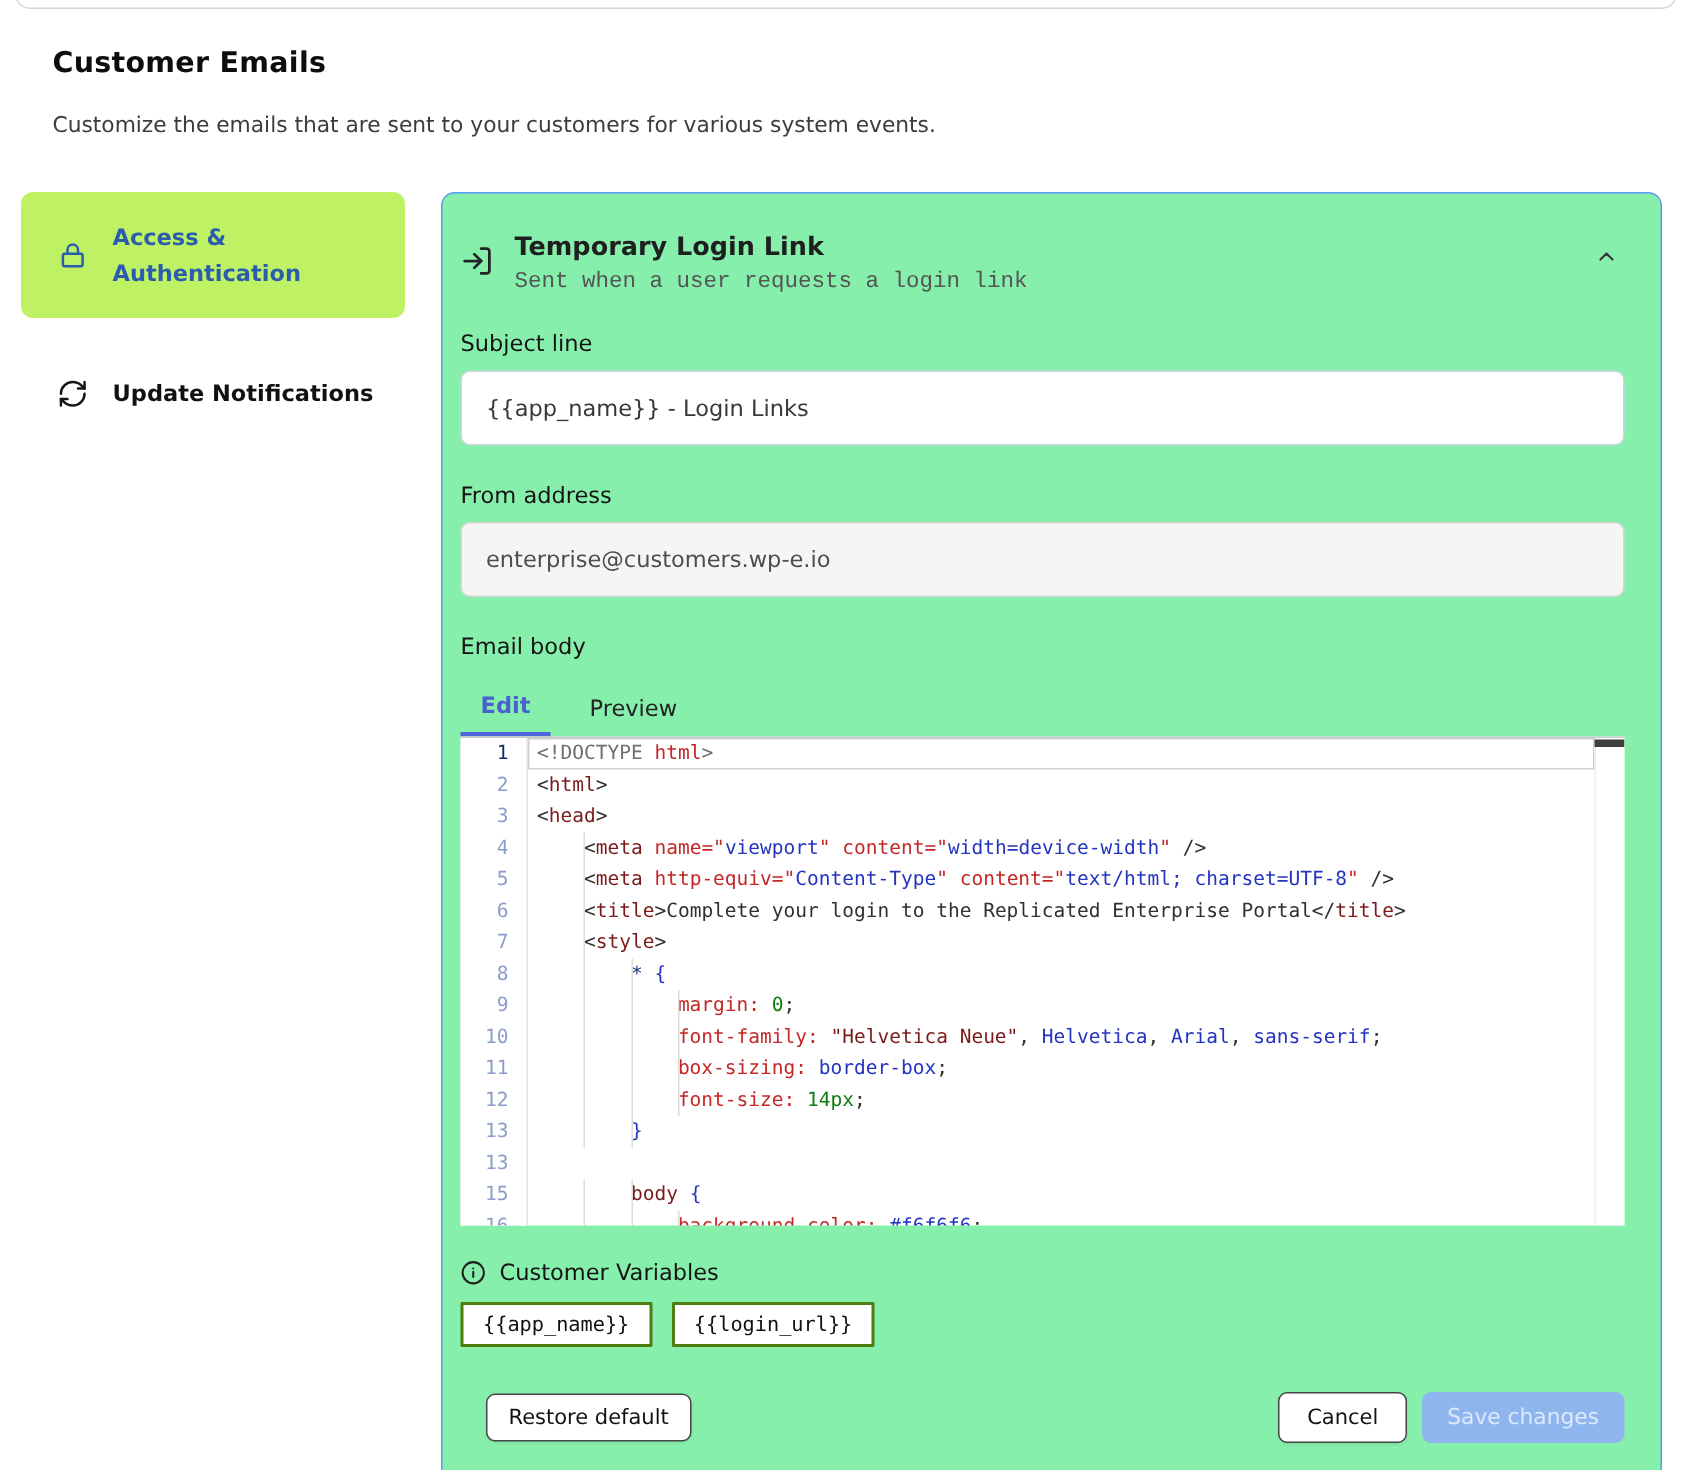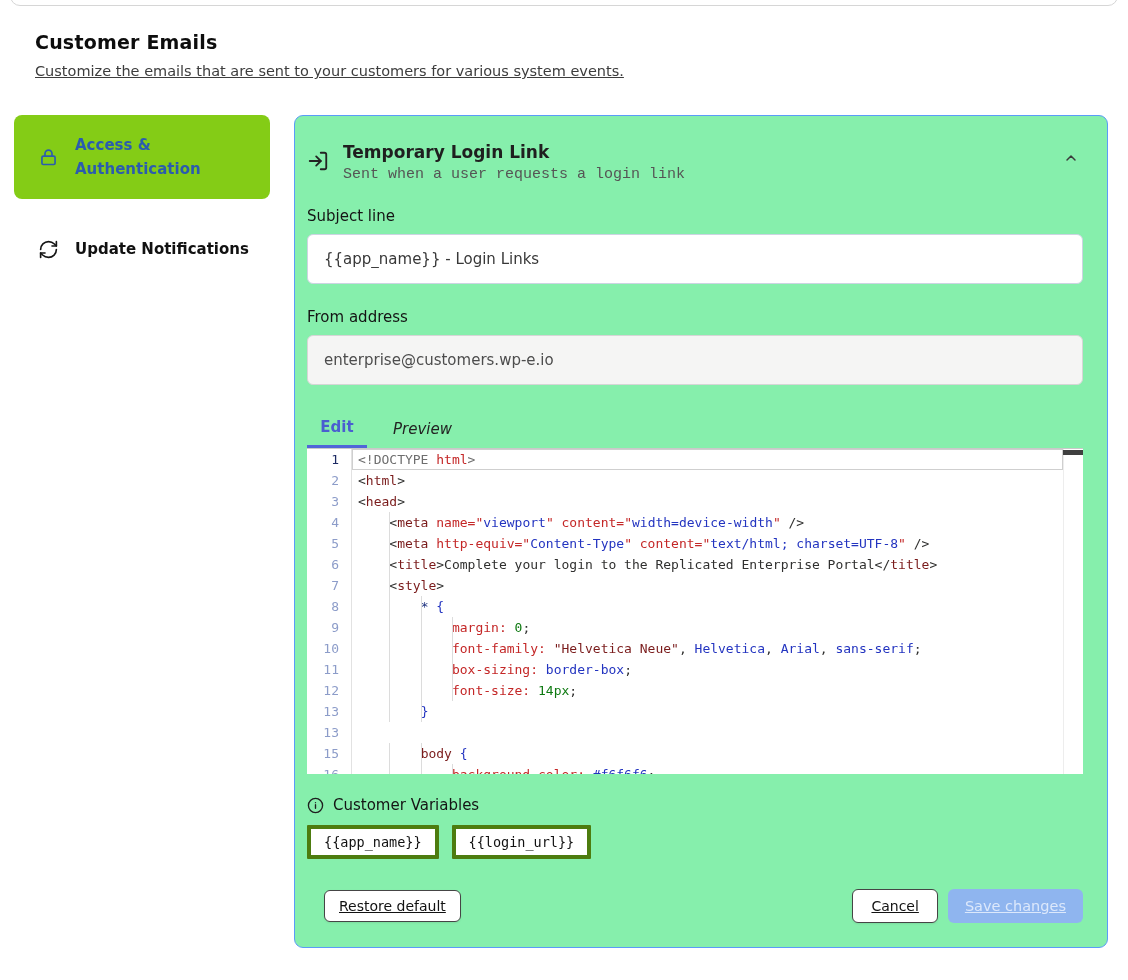--- a/index.html
+++ b/index.html
@@ -8,29 +8,29 @@
     width:1128px; height:980px; position:relative; overflow:hidden;
     font-family:"DejaVu Sans","Liberation Sans",sans-serif; color:#1a1a1a;
   }
   
   .top-card-edge{
     position:absolute; top:-14px; left:10px; right:10px; height:20px;
     background:#fff; border:1px solid #d6d6d6; border-radius:10px;
   }
   .page-head{ margin:31px 35px 0 35px; }
   .page-title{ font-size:19px; font-weight:700; color:#0d0d0d; letter-spacing:.2px;}
-  .page-sub{ margin-top:10px; font-size:14.5px; color:#3d3d3d;text-decoration:underline; }
+  .page-sub{ margin-top:23px; font-size:14.5px; color:#3d3d3d; }
 
   .layout{ display:flex; gap:24px; margin:36px 20px 0 14px; align-items:flex-start; }
 
   
   .sidebar{ width:256px; flex-shrink:0; }
   .side-item{ display:flex; align-items:center; gap:16px; padding:14px 16px 14px 24px;
     border-radius:8px; cursor:pointer; font-size:15px; font-weight:600; color:#111; }
-  .side-item.active{ background:#84cc16; color:#2b5cae; padding-top:18px; padding-bottom:18px;}
+  .side-item.active{ background:#bef264; color:#2b5cae; padding-top:18px; padding-bottom:18px;}
   .side-item + .side-item{ margin-top:24px; }
   .side-item .icn{ display:flex; flex-shrink:0; }
   .side-label{ line-height:1.6; }
 
   
   .card{ flex:1; background:#86efac; border:1px solid #5b9bf8; border-radius:9px;
     padding:26px 24px 24px 12px; }
   .card-head{ display:flex; align-items:flex-start; gap:14px; }
   .card-head .icn{ margin-top:8px; display:flex; }
   .card-titles{ flex:1; }
@@ -43,21 +43,21 @@
   .text-input{ width:100%; height:50px; border-radius:6px; font-size:15px; padding:0 16px;
     font-family:"DejaVu Sans","Liberation Sans",sans-serif; }
   .text-input.muted{ background:#f5f5f4; border:1px solid #d6d6d6; color:#4d4d4d; }
   .text-input.normal{ background:#ffffff; border:1px solid #ccd4e2; color:#383838; }
 
   
   .tabs{ display:flex; margin-top:12px; }
   .tab{ font-size:15px; padding:9px 0 9px 0; width:60px; text-align:center; cursor:pointer;
     color:#222; background:none; border:none; font-family:inherit;}
   .tab.active{ color:#4a5fd0; font-weight:600; border-bottom:3px solid #5065d8; }
-  .tab + .tab{ width:auto; padding:9px 16px; margin-left:10px;font-style:italic;}
+  .tab + .tab{ width:auto; padding:9px 16px; margin-left:10px;}
 
   
   .editor{ position:relative; background:#fff; border-top:1px solid #c9c9c9;
     height:326px; overflow:hidden; font-family:"DejaVu Sans Mono","Liberation Mono",monospace;
     font-size:13px; }
   .cl{ display:flex; height:21px; line-height:21px; }
   .ln{ width:45px; flex-shrink:0; text-align:right; padding-right:12px; color:#8c9cc9;
     border-right:1px solid #e2e2e2; background:#fff; }
   .cl.active .ln{ color:#1c2a63; }
   .lc{ flex:1; padding-left:6px; white-space:pre; position:relative; color:#30302f; }
@@ -67,28 +67,28 @@
   .tk-blue{color:#2334c0}.tk-green{color:#0f7a12}.tk-dark{color:#30302f}
   .tk-navy{color:#1f3380}.tk-plain{color:#30302f}
   .scroll-gutter{ position:absolute; top:0; right:0; bottom:0; width:20px;
     background:#fff; border-left:1px solid #ededed; }
   .scroll-thumb{ position:absolute; top:1px; right:0; width:20px; height:5px; background:#3f3f3f; cursor:pointer;}
 
   
   .vars-head{ display:flex; align-items:center; gap:9px; margin-top:22px; }
   .vars-label{ font-size:15px; color:#141414; }
   .chips{ display:flex; gap:13px; margin-top:11px; }
-  .chip{ background:#fff; border:4px solid #4d7c0f; border-radius:1px; padding:5px 13px;
+  .chip{ background:#fff; border:2px solid #4d7c0f; border-radius:1px; padding:5px 13px;
     font-family:"DejaVu Sans Mono","Liberation Mono",monospace; font-size:13.5px; color:#111;
     cursor:pointer;}
 
   
   .card-footer{ display:flex; align-items:center; margin-top:30px; }
   .updated{ font-size:15px; color:#4f4f4f; }
-  .btn{ font-family:inherit; font-size:14px; border-radius:6px; cursor:pointer;text-decoration:underline; }
+  .btn{ font-family:inherit; font-size:14px; border-radius:6px; cursor:pointer; }
   .btn.outline{ background:#fff; border:1px solid #454545; color:#121212; padding:7px 14px;
     box-shadow:0 1px 2px rgba(0,0,0,.08); }
   .btn.restore{ margin-left:17px; }
   .spacer{ flex:1; }
   .btn.cancel{ padding:8px 18px; }
   .btn.primary-disabled{ background:#8fb5ef; border:none; color:#dce8fb; padding:9px 17px;
     margin-left:10px; font-size:14.5px;}
   svg{ display:block; }
 </style>
 </head>
@@ -151,20 +151,21 @@
       <div class="field-label">Subject line</div>
       <input class="text-input normal" type="text" value="{{app_name}} - Login Links" style="">
     </div>
 
     <div class="field">
       <div class="field-label">From address</div>
       <input class="text-input muted" type="text" value="enterprise@customers.wp-e.io" style="">
     </div>
 
     <div class="field">
+      <div class="field-label">Email body</div>
       <div class="tabs">
         <button class="tab active">Edit</button>
         <button class="tab">Preview</button>
       </div>
       <div class="editor" id="editor">
 
       <div class="cl active">
             <span class="ln">1</span>
             <span class="lc"><span class="tk-gray">&lt;!DOCTYPE </span><span class="tk-red">html</span><span class="tk-gray">&gt;</span></span>
           </div>

